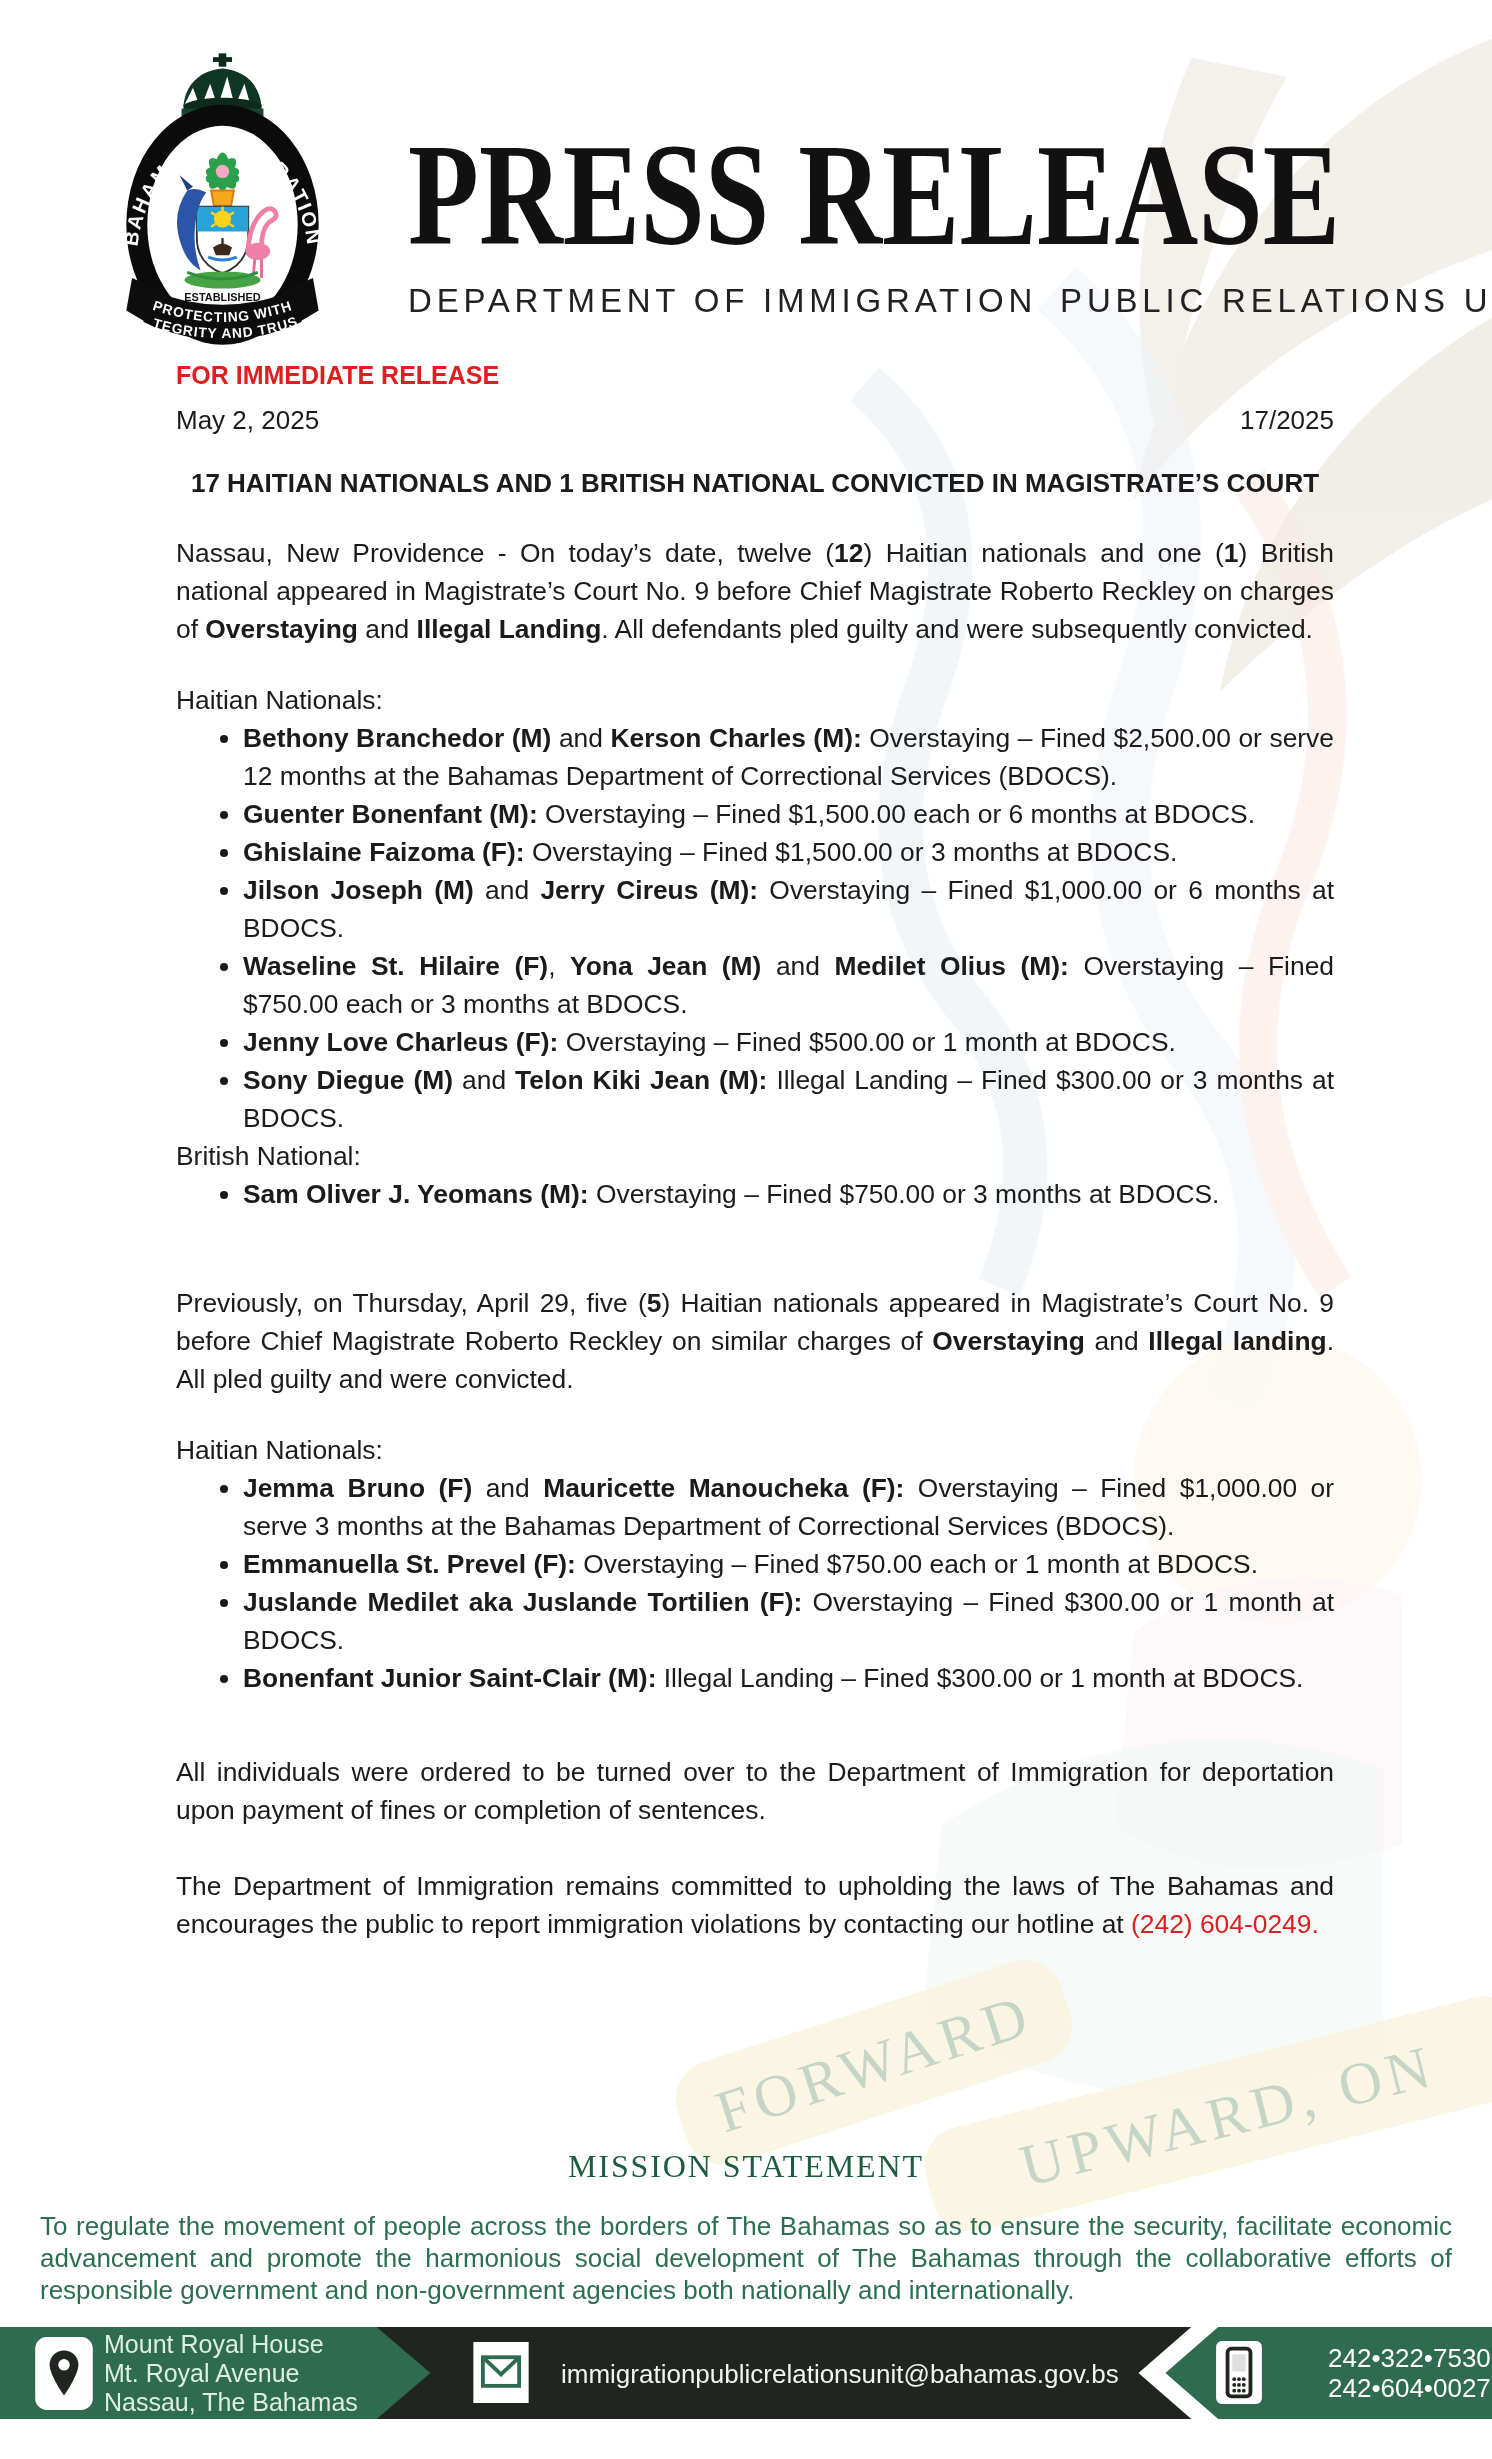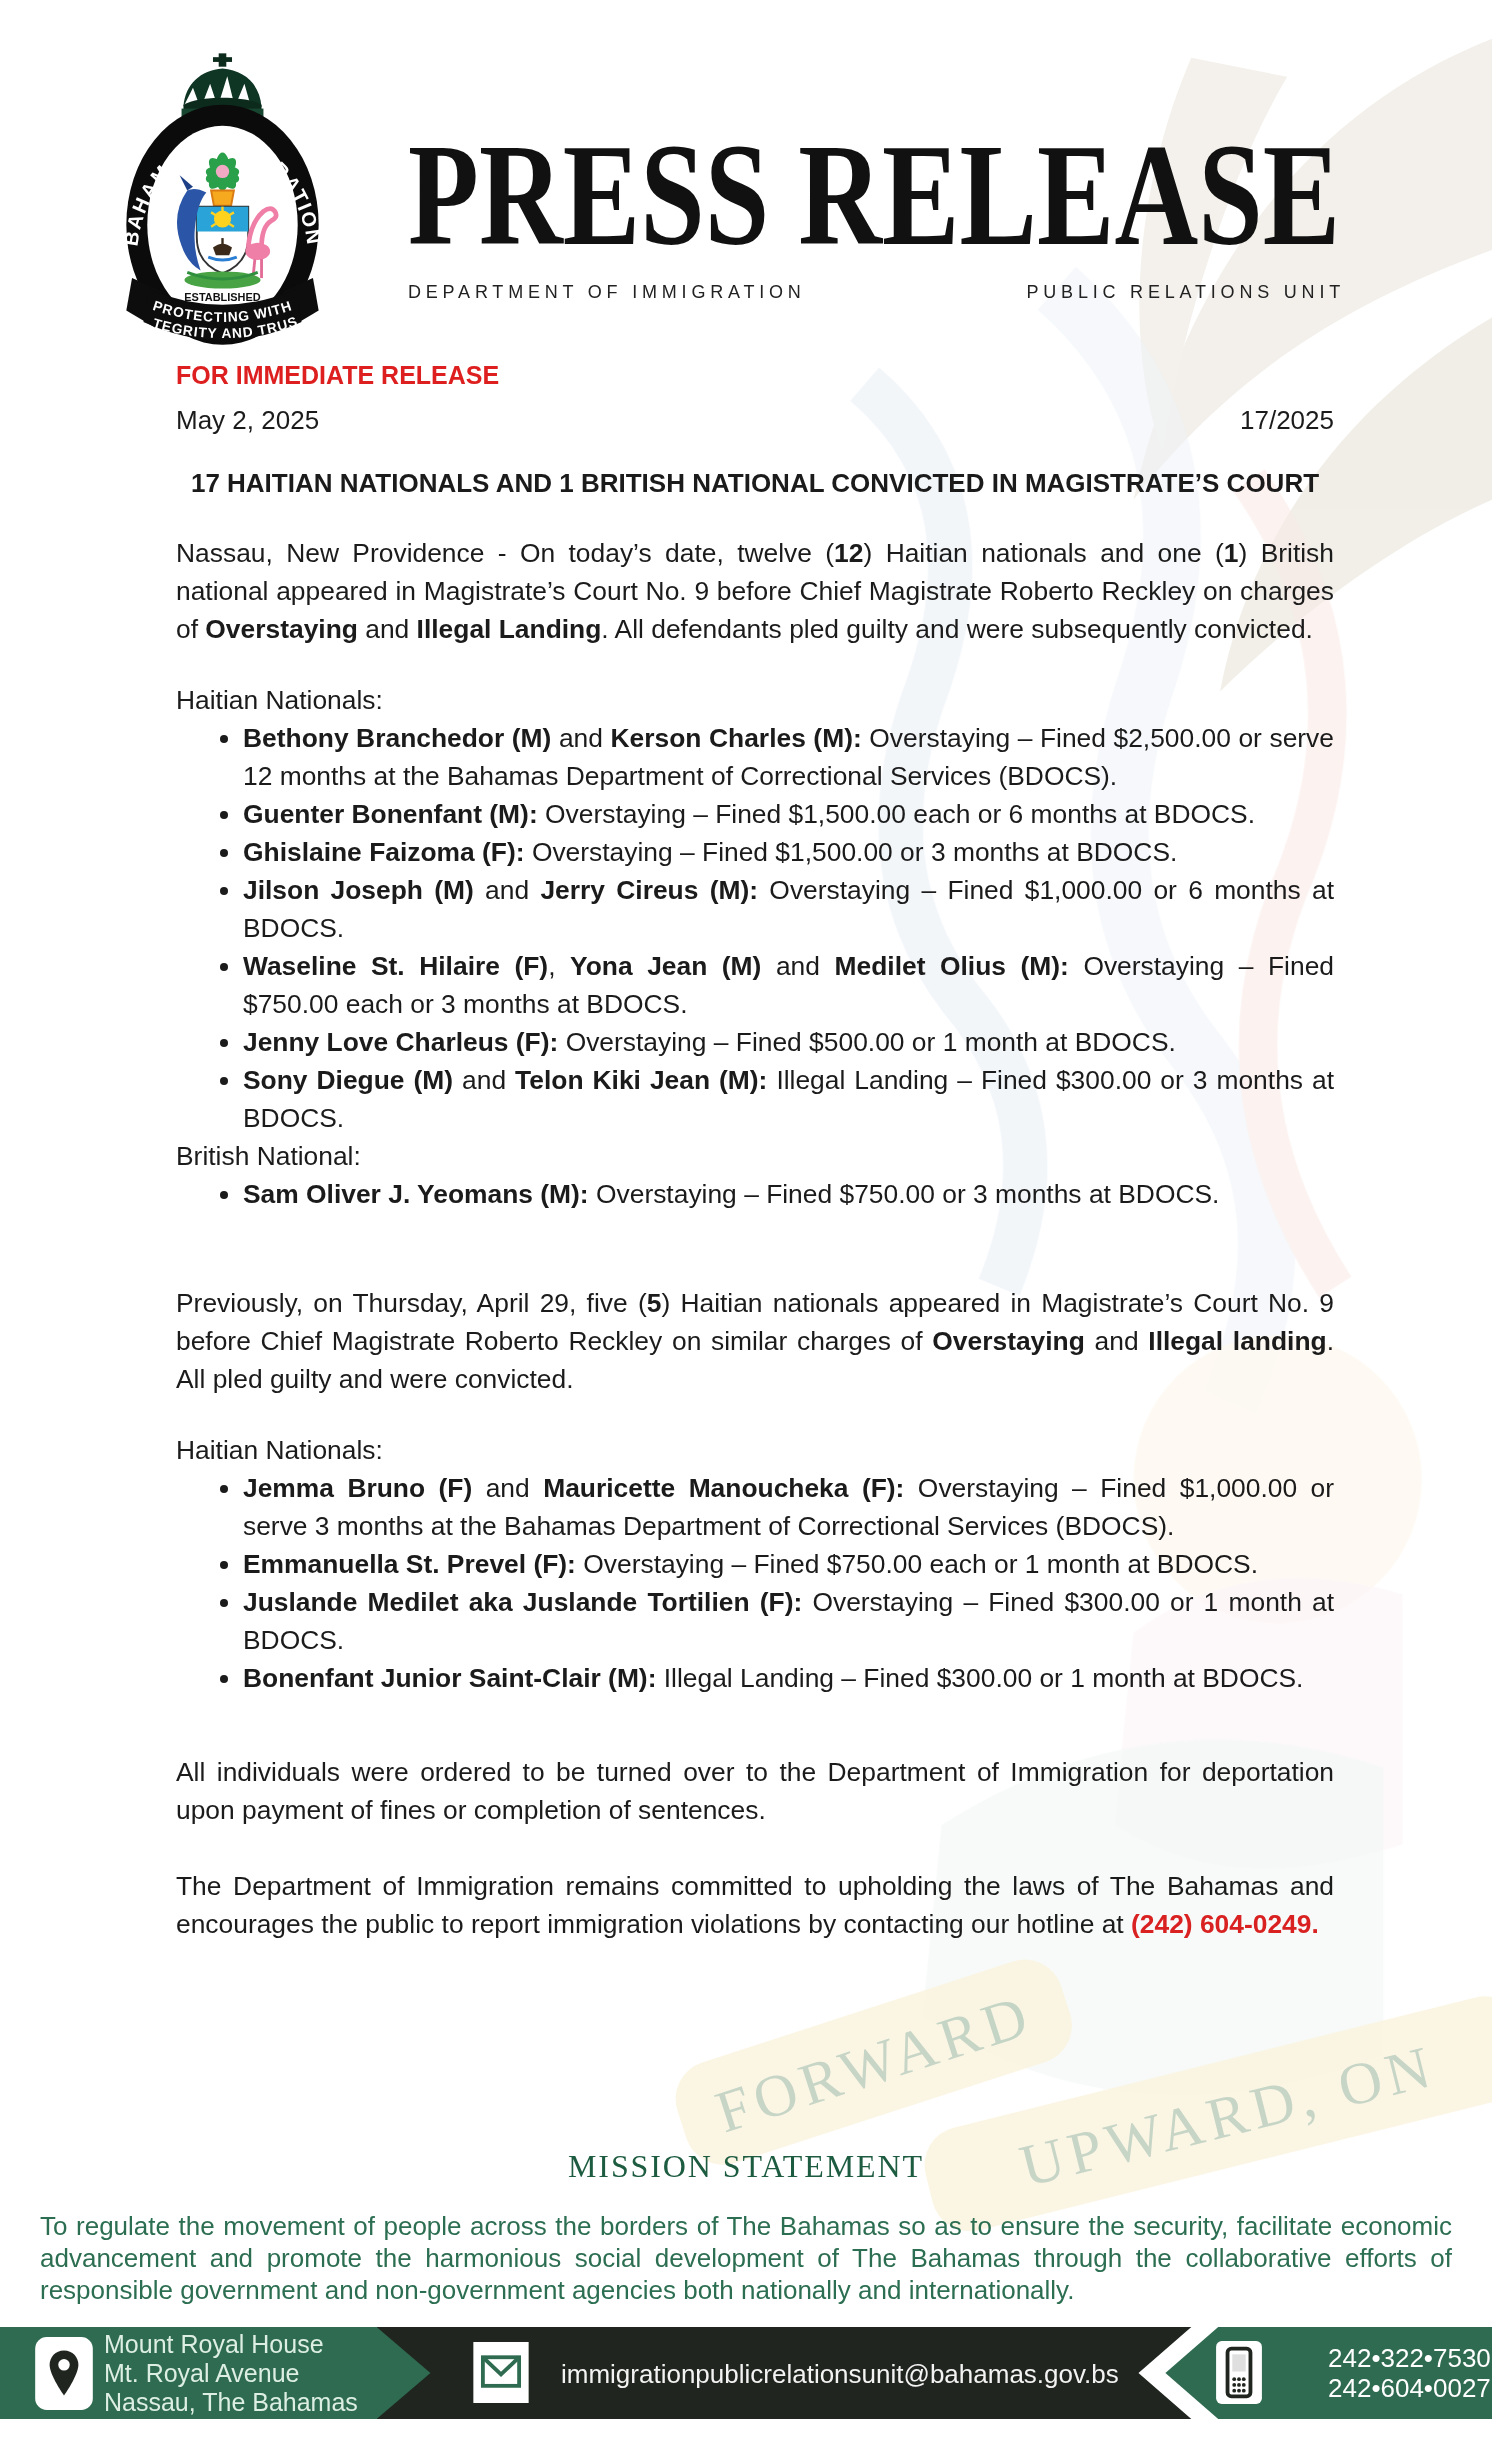--- a/index.html
+++ b/index.html
@@ -7,39 +7,39 @@
     position:relative;width:1493px;height:2459px;margin:0 auto;
     background:#ffffff;overflow:hidden;
     font-family:"Liberation Sans",sans-serif;color:#1b1b1b;
   }
   .wm{position:absolute;left:0;top:0;width:1493px;height:2459px;pointer-events:none;}
   
   .logo{position:absolute;left:113px;top:50px;width:219px;height:300px;}
   .masthead{position:absolute;left:408px;top:113px;width:937px;}
   .press-title-svg{display:block;width:937px;height:161px;}
   .subtitle{display:flex;justify-content:space-between;margin-top:7.7px;
-    font-size:18px;letter-spacing:4.8px;color:#222;white-space:nowrap;gap:23px;}
+    font-size:33px;letter-spacing:4.8px;color:#222;white-space:nowrap;gap:23px;}
   
   .meta{position:absolute;left:176px;top:361px;width:1158px;}
   .release-label{color:#de1f1f;font-weight:bold;font-size:25px;}
   .date-row{display:flex;justify-content:space-between;font-size:26px;margin-top:15.4px;text-align:right;}
   
   .headline{position:absolute;left:176px;top:468px;width:1158px;margin:0;
     font-size:26px;font-weight:bold;text-align:center;}
   .body{position:absolute;left:176px;top:534px;width:1158px;
     font-size:26.4px;line-height:38px;}
   .body p{margin:0;text-align:justify;}
   .para1{margin-bottom:33px !important;}
   .para2{margin-top:71px !important;margin-bottom:33px !important;}
   .para3{margin-top:56px !important;margin-bottom:38px !important;}
   .list-label{line-height:38px;}
   ul.names{margin:0;padding:0 0 0 67px;list-style:disc outside;}
   ul.names li{line-height:38px;text-align:justify;}
   .b{font-weight:bold;}
-  .red{color:#d92121;font-weight:bold;}
+  .red{color:#d92121;font-weight:normal;}
   
   .mission{position:absolute;left:40px;top:2148px;width:1412px;}
   .mission h2{margin:0;text-align:center;font-family:"Liberation Serif",serif;
     font-weight:normal;font-size:32px;letter-spacing:1.9px;color:#1d5c41;}
   .mission p{margin:25px 0 0 0;font-size:26px;line-height:32px;text-align:justify;
     color:#2c6e51;}
   
   .footer{position:absolute;left:0;top:2327px;width:1493px;height:104px;}
   .footer svg.bar{position:absolute;left:0;top:0;width:1493px;height:92px;}
   .footer .content{position:absolute;left:0;top:0;width:1493px;height:92px;}

